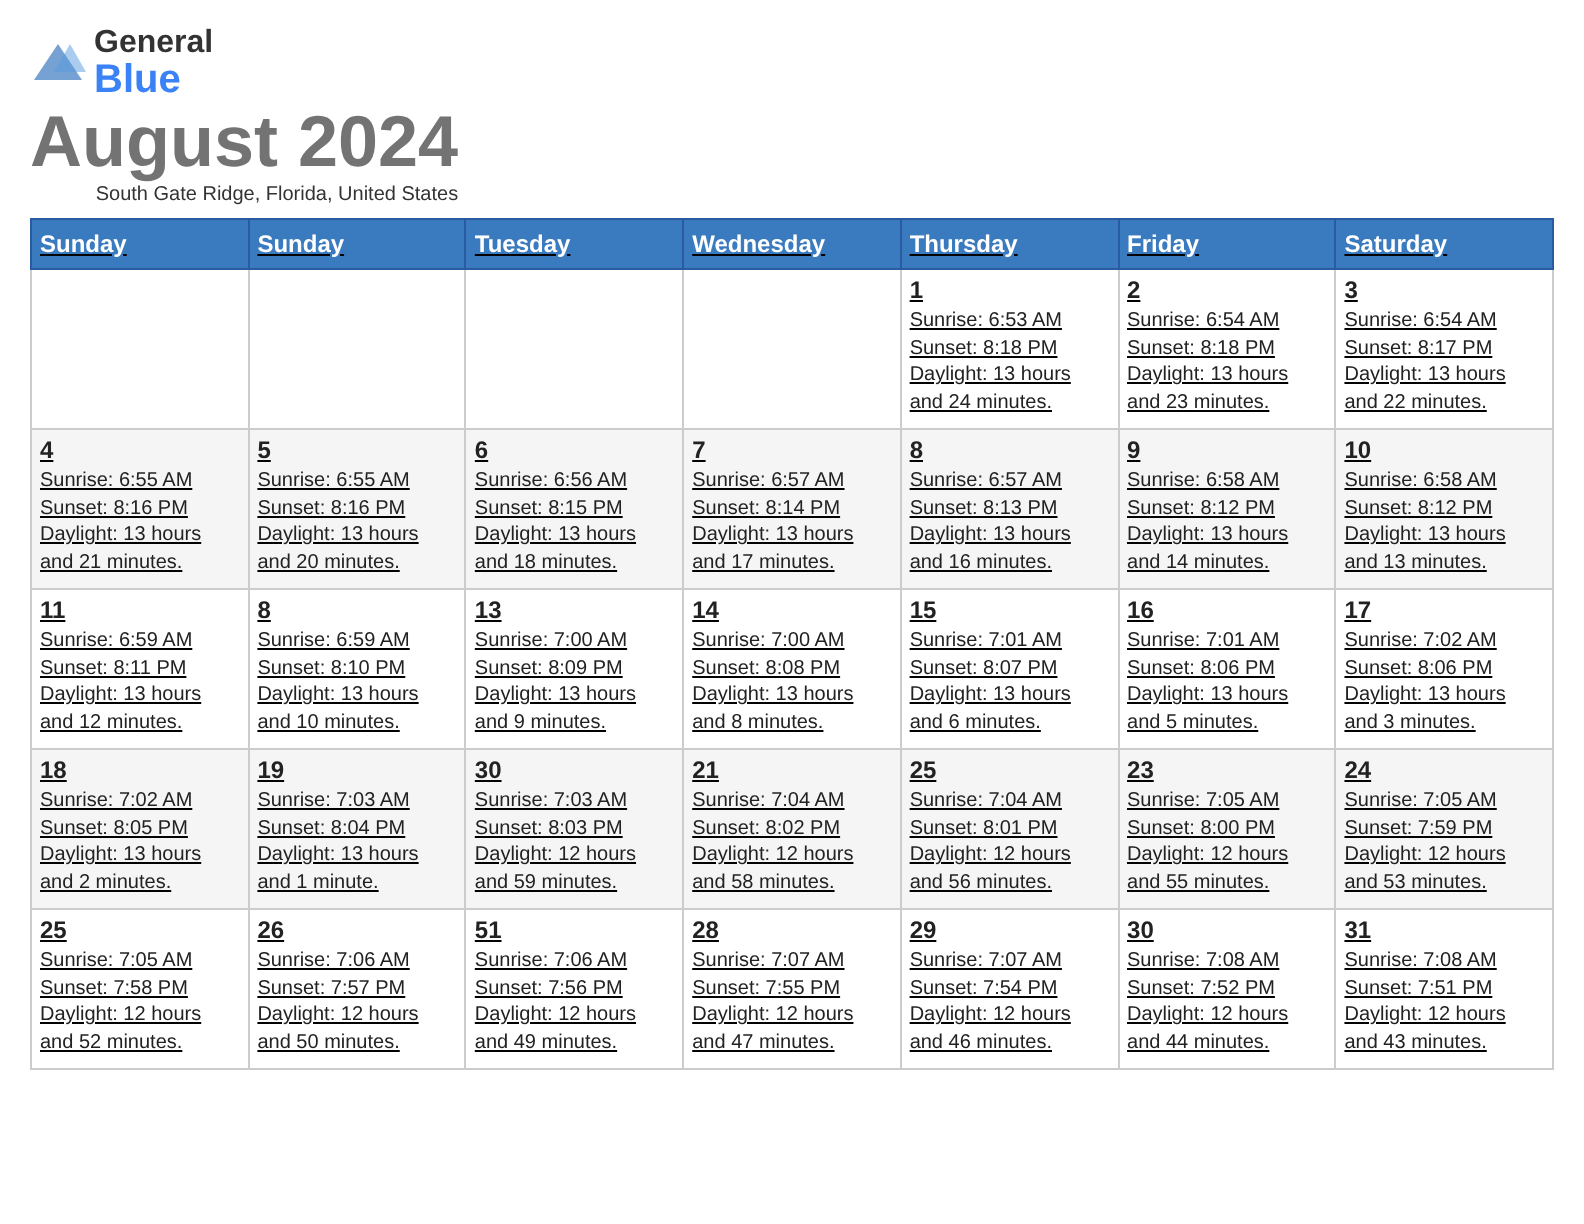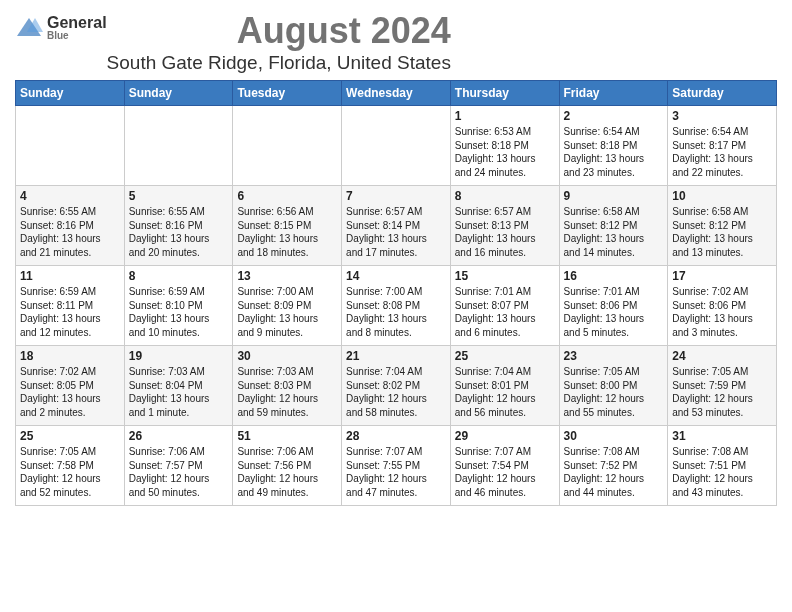--- a/index.html
+++ b/index.html
@@ -7,62 +7,64 @@
       font-family: Arial, sans-serif;
       background: #fff;
       width: 792px;
       min-height: 612px;
       padding: 10px 15px;
     }
     .header-area {
       display: flex;
       align-items: flex-start;
       margin-bottom: 6px;
+      flex-direction: column;
     }
     .logo {
       display: flex;
       align-items: center;
       margin-top: 4px;
     }
     .logo-text {
       display: flex;
       flex-direction: column;
       line-height: 1;
     }
     .logo-general {
       font-size: 16px;
       font-weight: bold;
       color: #333;
     }
     .logo-blue {
-      font-size: 10px;
-      font-weight: bold;
-      color: #737373;
+      font-size: 20px;
+      font-weight: bold;
+      color: #3b82f6;
     }
     .logo-icon {
       width: 28px;
       height: 28px;
       margin-right: 4px;
     }
     .title-area {
       text-align: right;
     }
     .month-year {
       font-size: 36px;
       font-weight: bold;
       color: #737373;
     }
     .location {
-      font-size: 19px;
+      font-size: 10px;
       color: #333;
     }
     .calendar {
       width: 100%;
       border-collapse: collapse;
       table-layout: fixed;
+      text-decoration: underline;
     }
     .calendar thead th {
       background: #3a7abf;
       color: #fff;
       font-size: 12px;
       font-weight: bold;
       padding: 5px 4px;
       text-align: left;
       border: 1px solid #2a5a9f;
     }

